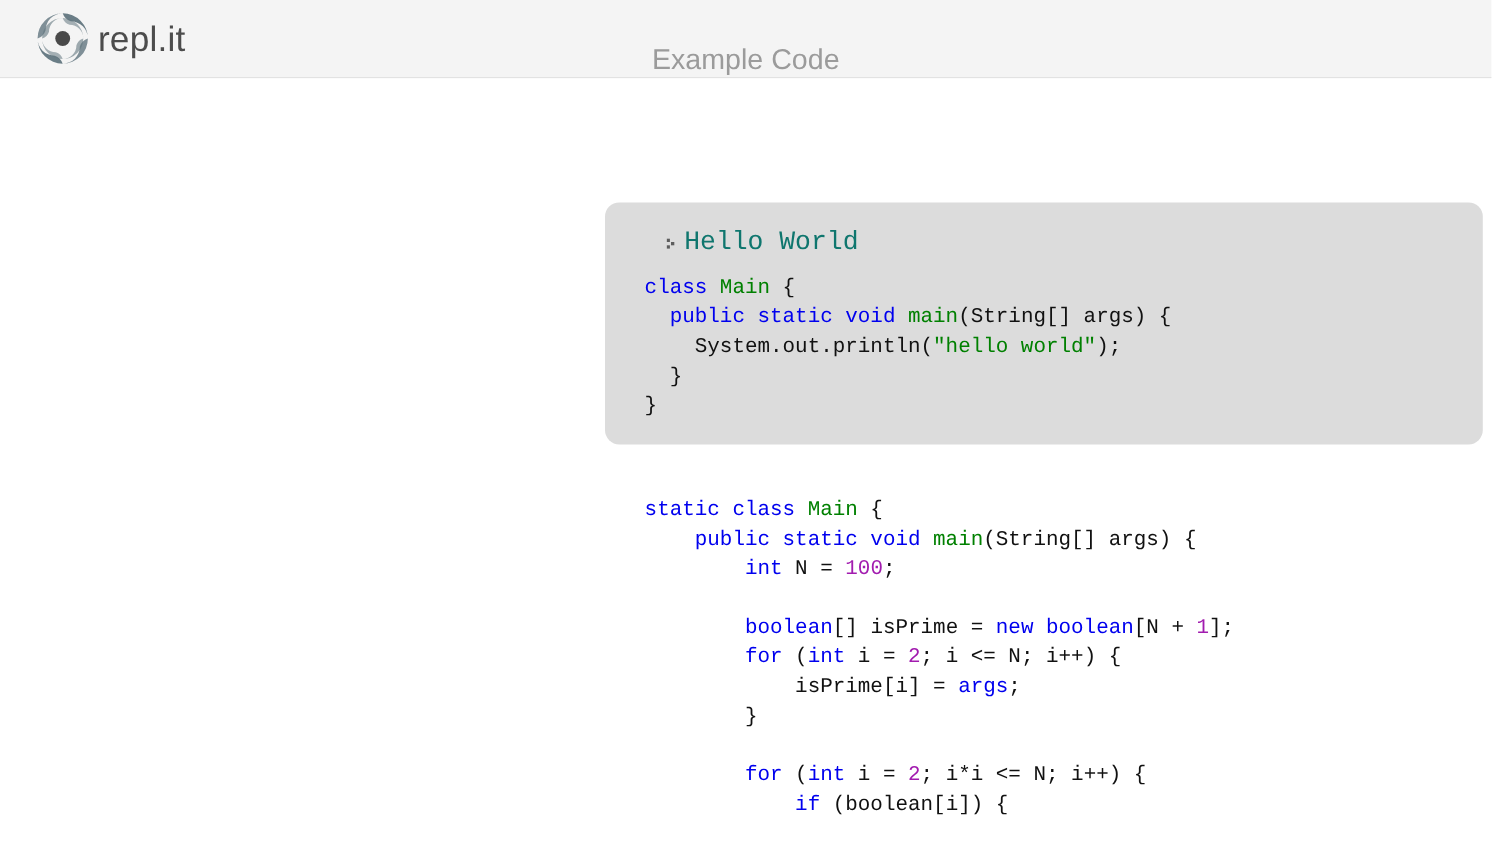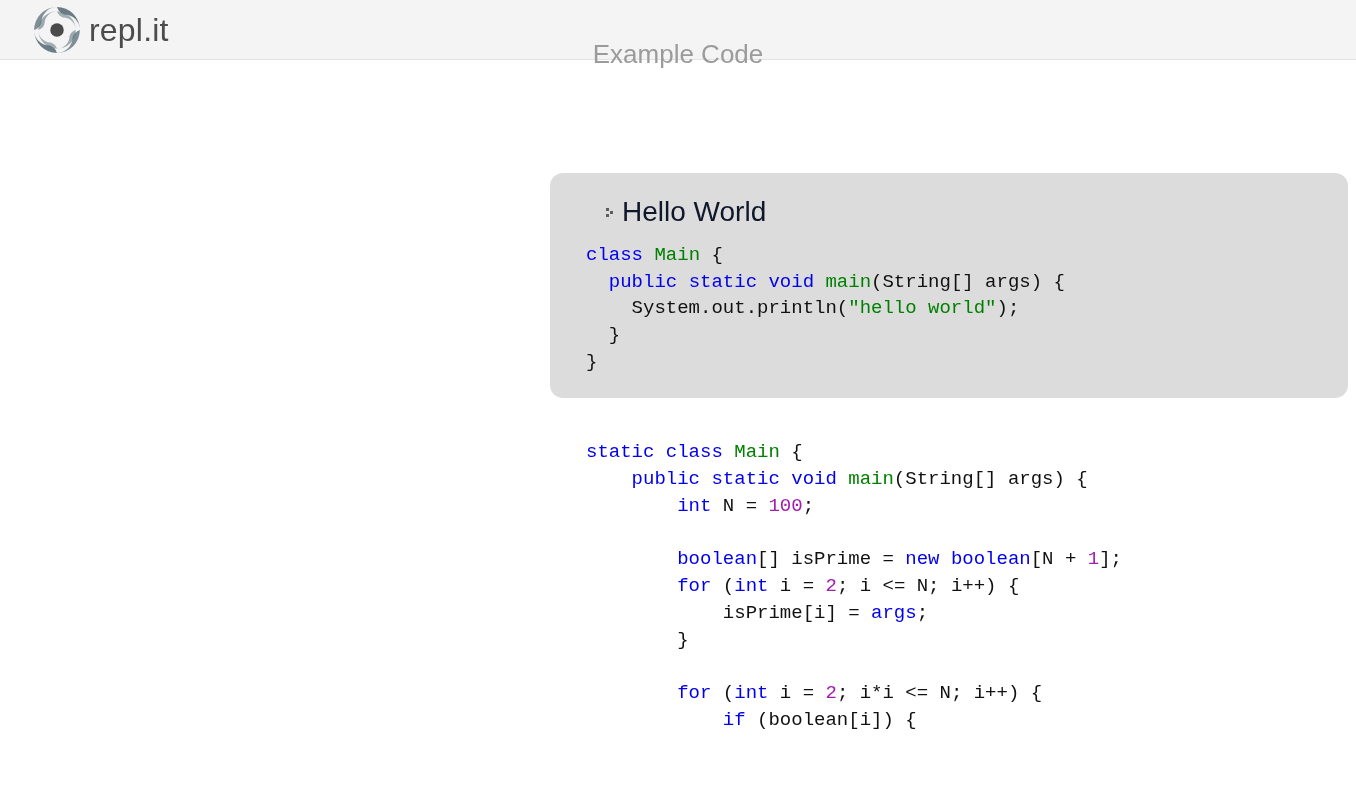--- a/index.html
+++ b/index.html
@@ -11,21 +11,21 @@
     width: 1356px;
     height: 789px;
     background: #ffffff;
     font-family: "Liberation Sans", sans-serif;
     overflow: hidden;
   }
 
   
   .header {
     position: relative;
-    height: 60px;
+    height: 71px;
     background: #f4f4f4;
     border-bottom: 1px solid #e2e2e2;
     display: flex;
     align-items: center;
   }
   .brand {
     display: flex;
     align-items: center;
     margin-left: 31px;
     gap: 6px;
@@ -80,23 +80,23 @@
     gap: 7px;
     margin: 0 0 14px 28px;
   }
   .bullet-icon {
     width: 9px;
     height: 11px;
     flex: 0 0 auto;
     display: block;
   }
   .section-title {
-    font-size: 28px;
-    color: #0f172a;
-    font-family: Liberation Sans, sans-serif;
+    font-size: 24px;
+    color: #0f766e;
+    font-family: Liberation Mono, monospace;
     line-height: 1.1;
     font-weight: 400;
     white-space: nowrap;
   }
   pre.code {
     margin: 0 0 0 8px;
     font-family: "Liberation Mono", "DejaVu Sans Mono", monospace;
     font-size: 19px;
     line-height: 26.8px;
     color: #111111;

